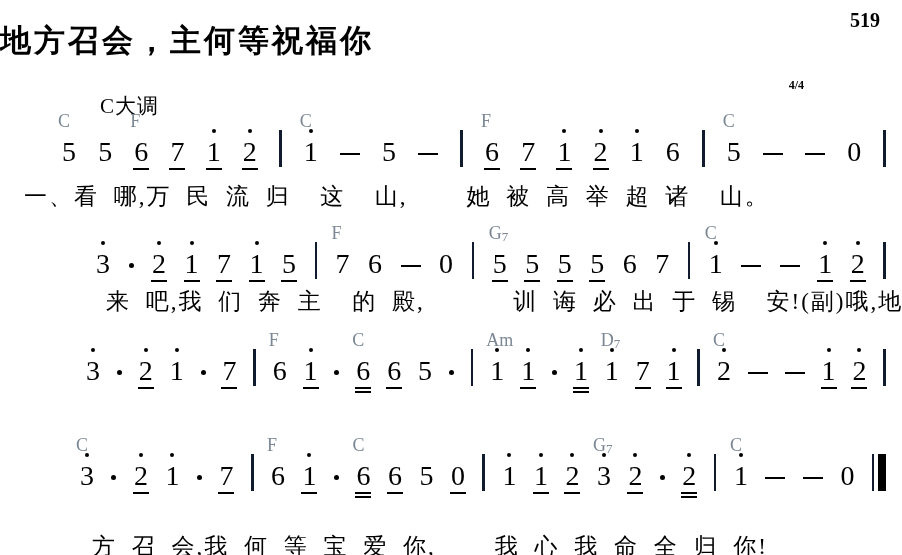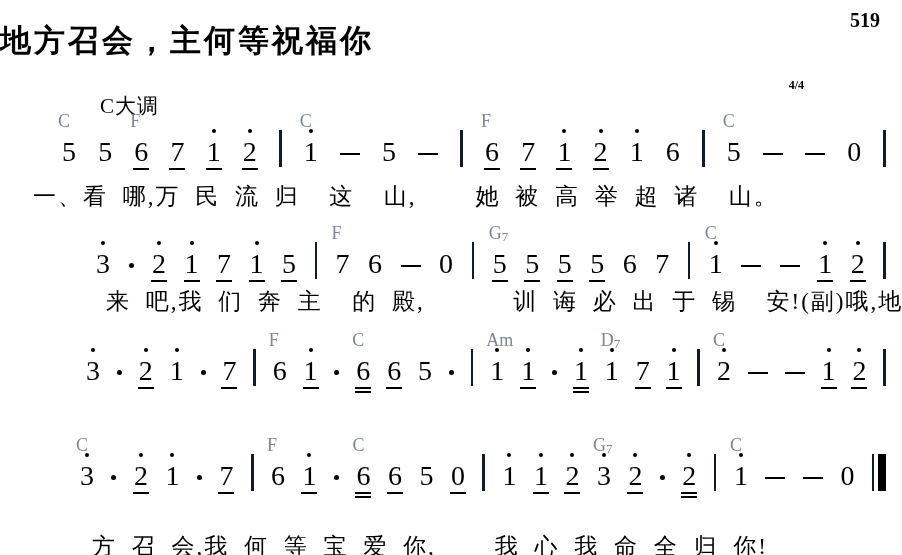--- a/index.html
+++ b/index.html
@@ -67,21 +67,21 @@
   .tok-finalbar { display:flex; gap:3.5px; height:37px; align-items:stretch; }
   .fb-thin { width:2.6px; background:#111b2e; display:block; }
   .fb-thick { width:8px; background:#000; display:block; }
 
   
   .lyrics {
     position:absolute; font-size:23px; color:#000;
     white-space:pre; letter-spacing:2px; word-spacing:7px;
     font-family:"Liberation Serif", serif;
   }
-  #lyr0 { top:181px; left:33px; }
+  #lyr0 { top:181px; left:24px; }
   #lyr1 { top:286px; left:106px; }
   #lyr2 { top:391px; left:88px; }
   #lyr3 { top:499px; left:92px;margin-top:32px; }
 </style>
 </head>
 <body>
 
 <div class="sheet">
   <div class="song-title">地方召会，主何等祝福你</div>
   <div class="hymn-number">519</div>

